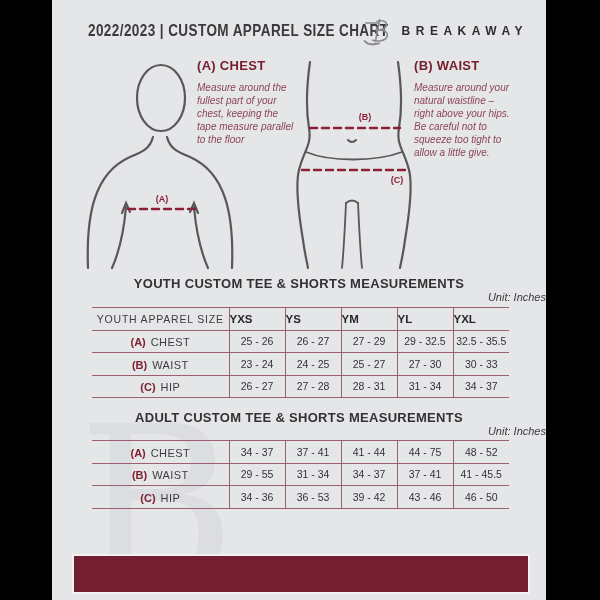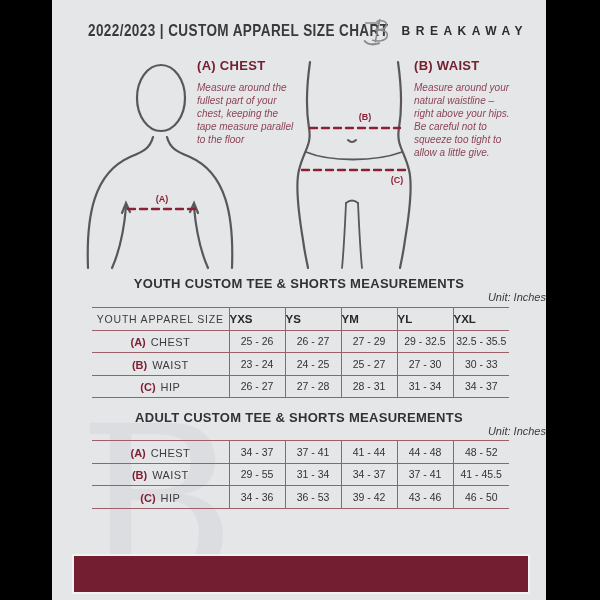--- a/index.html
+++ b/index.html
@@ -196,21 +196,21 @@
             <col>
           </colgroup>
         <tbody>
         <tr>
           <td class="lbl">
             <span class="k">(A)</span><span class="n">CHEST</span>
           </td>
           <td class="val">34 - 37</td>
           <td class="val">37 - 41</td>
           <td class="val">41 - 44</td>
-          <td class="val">44 - 48</td>
+          <td class="val">44 - 75</td>
           <td class="val">48 - 52</td>
         </tr>
         <tr>
           <td class="lbl">
             <span class="k">(B)</span><span class="n">WAIST</span>
           </td>
           <td class="val">29 - 55</td>
           <td class="val">31 - 34</td>
           <td class="val">34 - 37</td>
           <td class="val">37 - 41</td>

